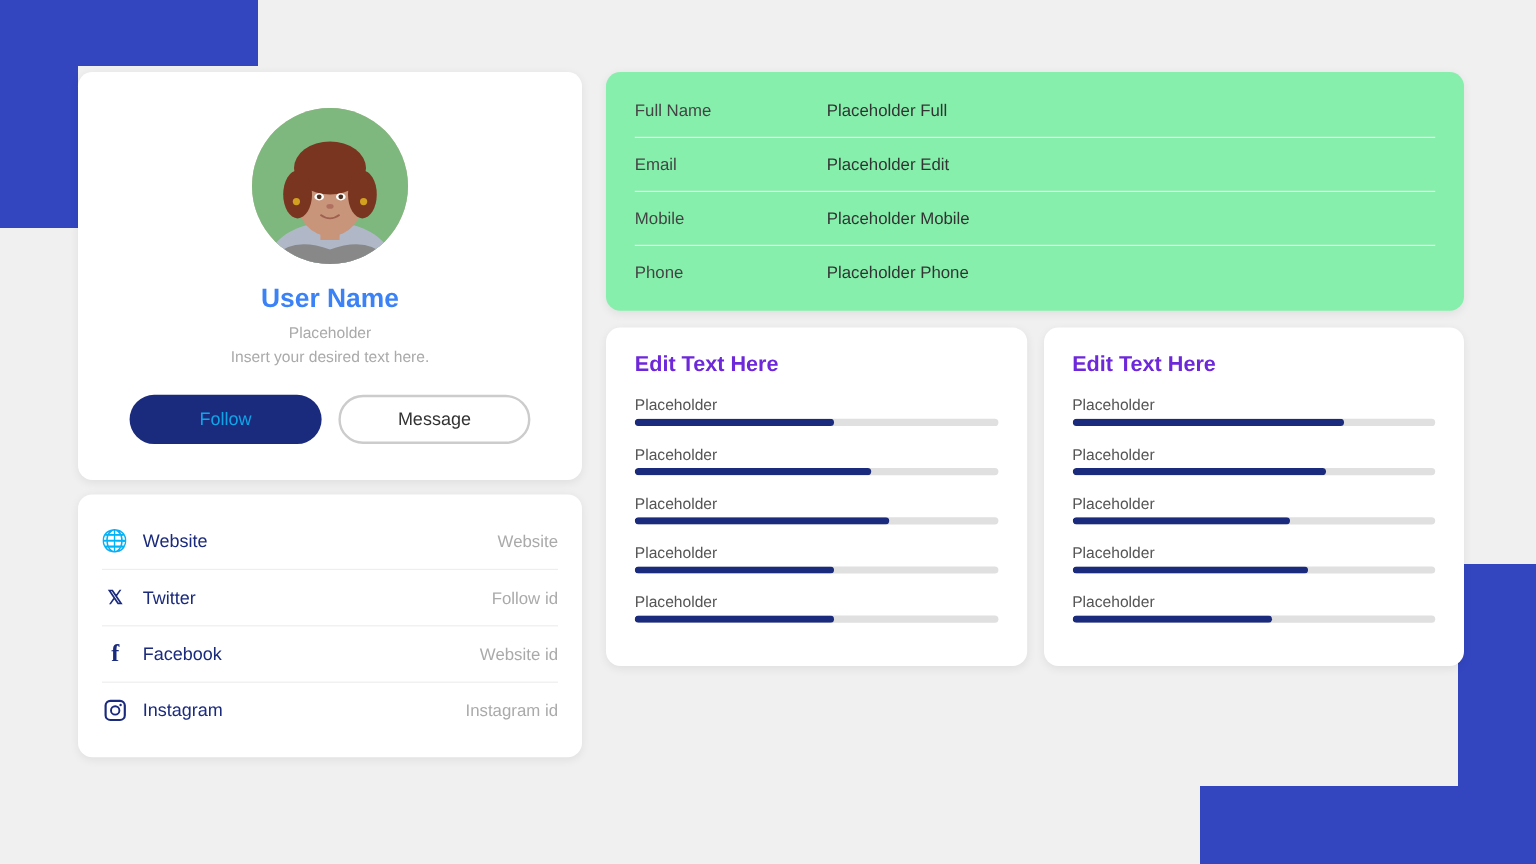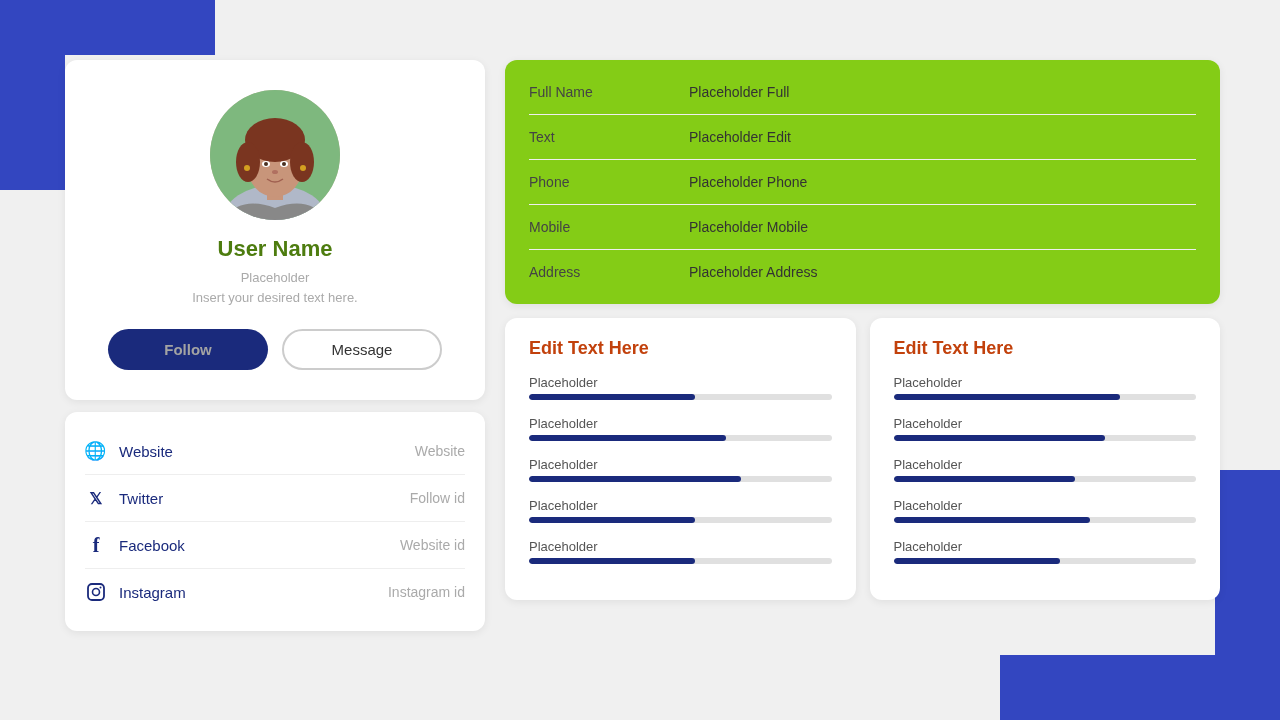--- a/index.html
+++ b/index.html
@@ -84,49 +84,49 @@
 
     
     .avatar-svg {
       width: 130px;
       height: 130px;
     }
 
     .user-name {
       font-size: 22px;
       font-weight: bold;
-      color: #4d7c0f;
+      color: #3b82f6;
       margin-bottom: 6px;
     }
 
     .user-subtitle {
       font-size: 13px;
       color: #aaa;
       text-align: center;
       line-height: 1.5;
       margin-bottom: 22px;
     }
 
     .action-buttons {
       display: flex;
       gap: 14px;
       width: 100%;
       justify-content: center;
     }
 
     .btn-follow {
       background: #1a2a7c;
-      color: #a3a3a3;
+      color: #0ea5e9;
       border: none;
       border-radius: 30px;
       padding: 12px 0;
       width: 160px;
       font-size: 15px;
       cursor: pointer;
-      font-weight: 700;
+      font-weight: 400;
     }
 
     .btn-message {
       background: #fff;
       color: #333;
       border: 2px solid #ccc;
       border-radius: 30px;
       padding: 0 0;
       width: 160px;
       font-size: 15px;
@@ -176,21 +176,21 @@
 
     
     .right-panel {
       flex: 1;
       display: flex;
       flex-direction: column;
       gap: 14px;
     }
 
     .info-card {
-      background: #84cc16;
+      background: #86efac;
       border-radius: 12px;
       padding: 10px 24px;
       box-shadow: 0 2px 8px rgba(0,0,0,0.07);
     }
 
     .info-row {
       display: flex;
       align-items: center;
       padding: 14px 0;
       border-bottom: 1px solid #eee;
@@ -219,21 +219,21 @@
       flex: 1;
       background: #fff;
       border-radius: 12px;
       padding: 20px 24px;
       box-shadow: 0 2px 8px rgba(0,0,0,0.07);
     }
 
     .stat-card-title {
       font-size: 18px;
       font-weight: bold;
-      color: #c2410c;
+      color: #6d28d9;
       margin-bottom: 16px;
     }
 
     .stat-item {
       margin-bottom: 16px;
     }
 
     .stat-label {
       font-size: 13px;
       color: #555;
@@ -350,35 +350,31 @@
   </div>
 
   <div class="right-panel">
 
     <div class="info-card">
       <div class="info-row">
         <span class="info-label">Full Name</span>
         <span class="info-value">Placeholder Full</span>
       </div>
       <div class="info-row">
-        <span class="info-label">Text</span>
+        <span class="info-label">Email</span>
         <span class="info-value">Placeholder Edit</span>
+      </div>
+      <div class="info-row">
+        <span class="info-label">Mobile</span>
+        <span class="info-value">Placeholder Mobile</span>
       </div>
       <div class="info-row">
         <span class="info-label">Phone</span>
         <span class="info-value">Placeholder Phone</span>
       </div>
-      <div class="info-row">
-        <span class="info-label">Mobile</span>
-        <span class="info-value">Placeholder Mobile</span>
-      </div>
-      <div class="info-row">
-        <span class="info-label">Address</span>
-        <span class="info-value">Placeholder Address</span>
-      </div>
     </div>
 
     <div class="bottom-cards">
 
       <div class="stat-card">
         <div class="stat-card-title">Edit  Text  Here</div>
 
         <div class="stat-item">
           <div class="stat-label">Placeholder</div>
           <div class="progress-bar-bg">

